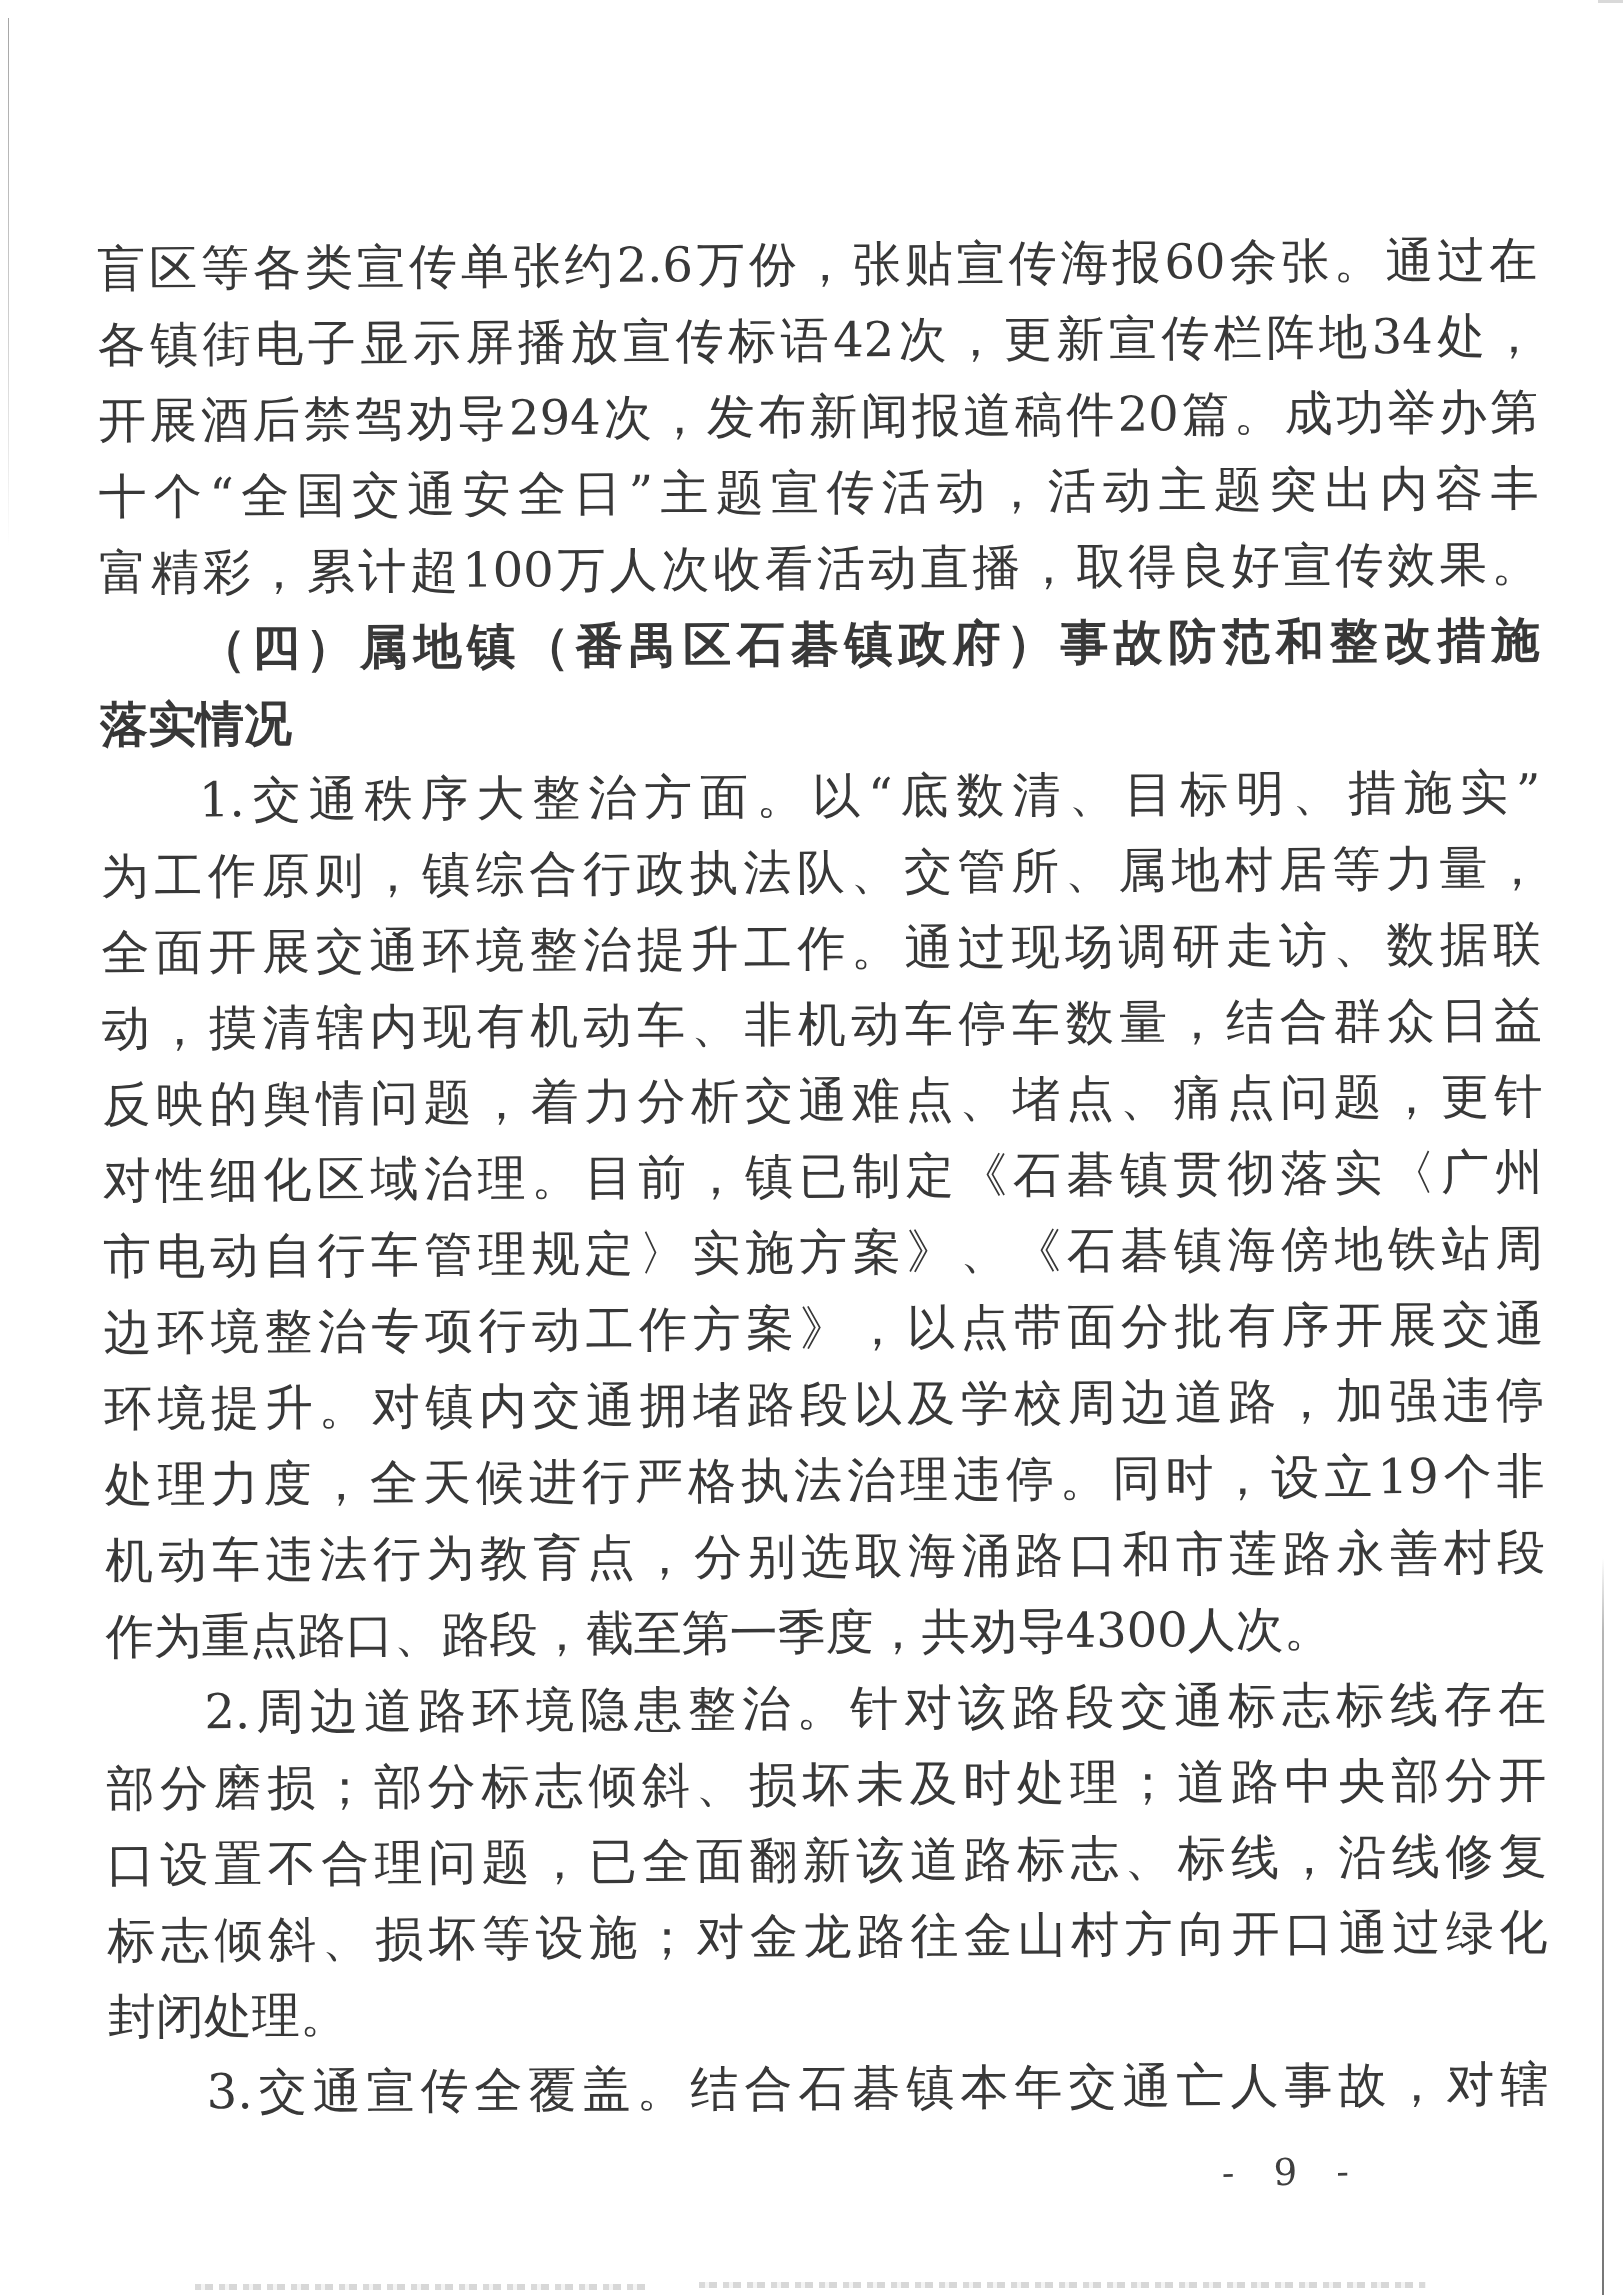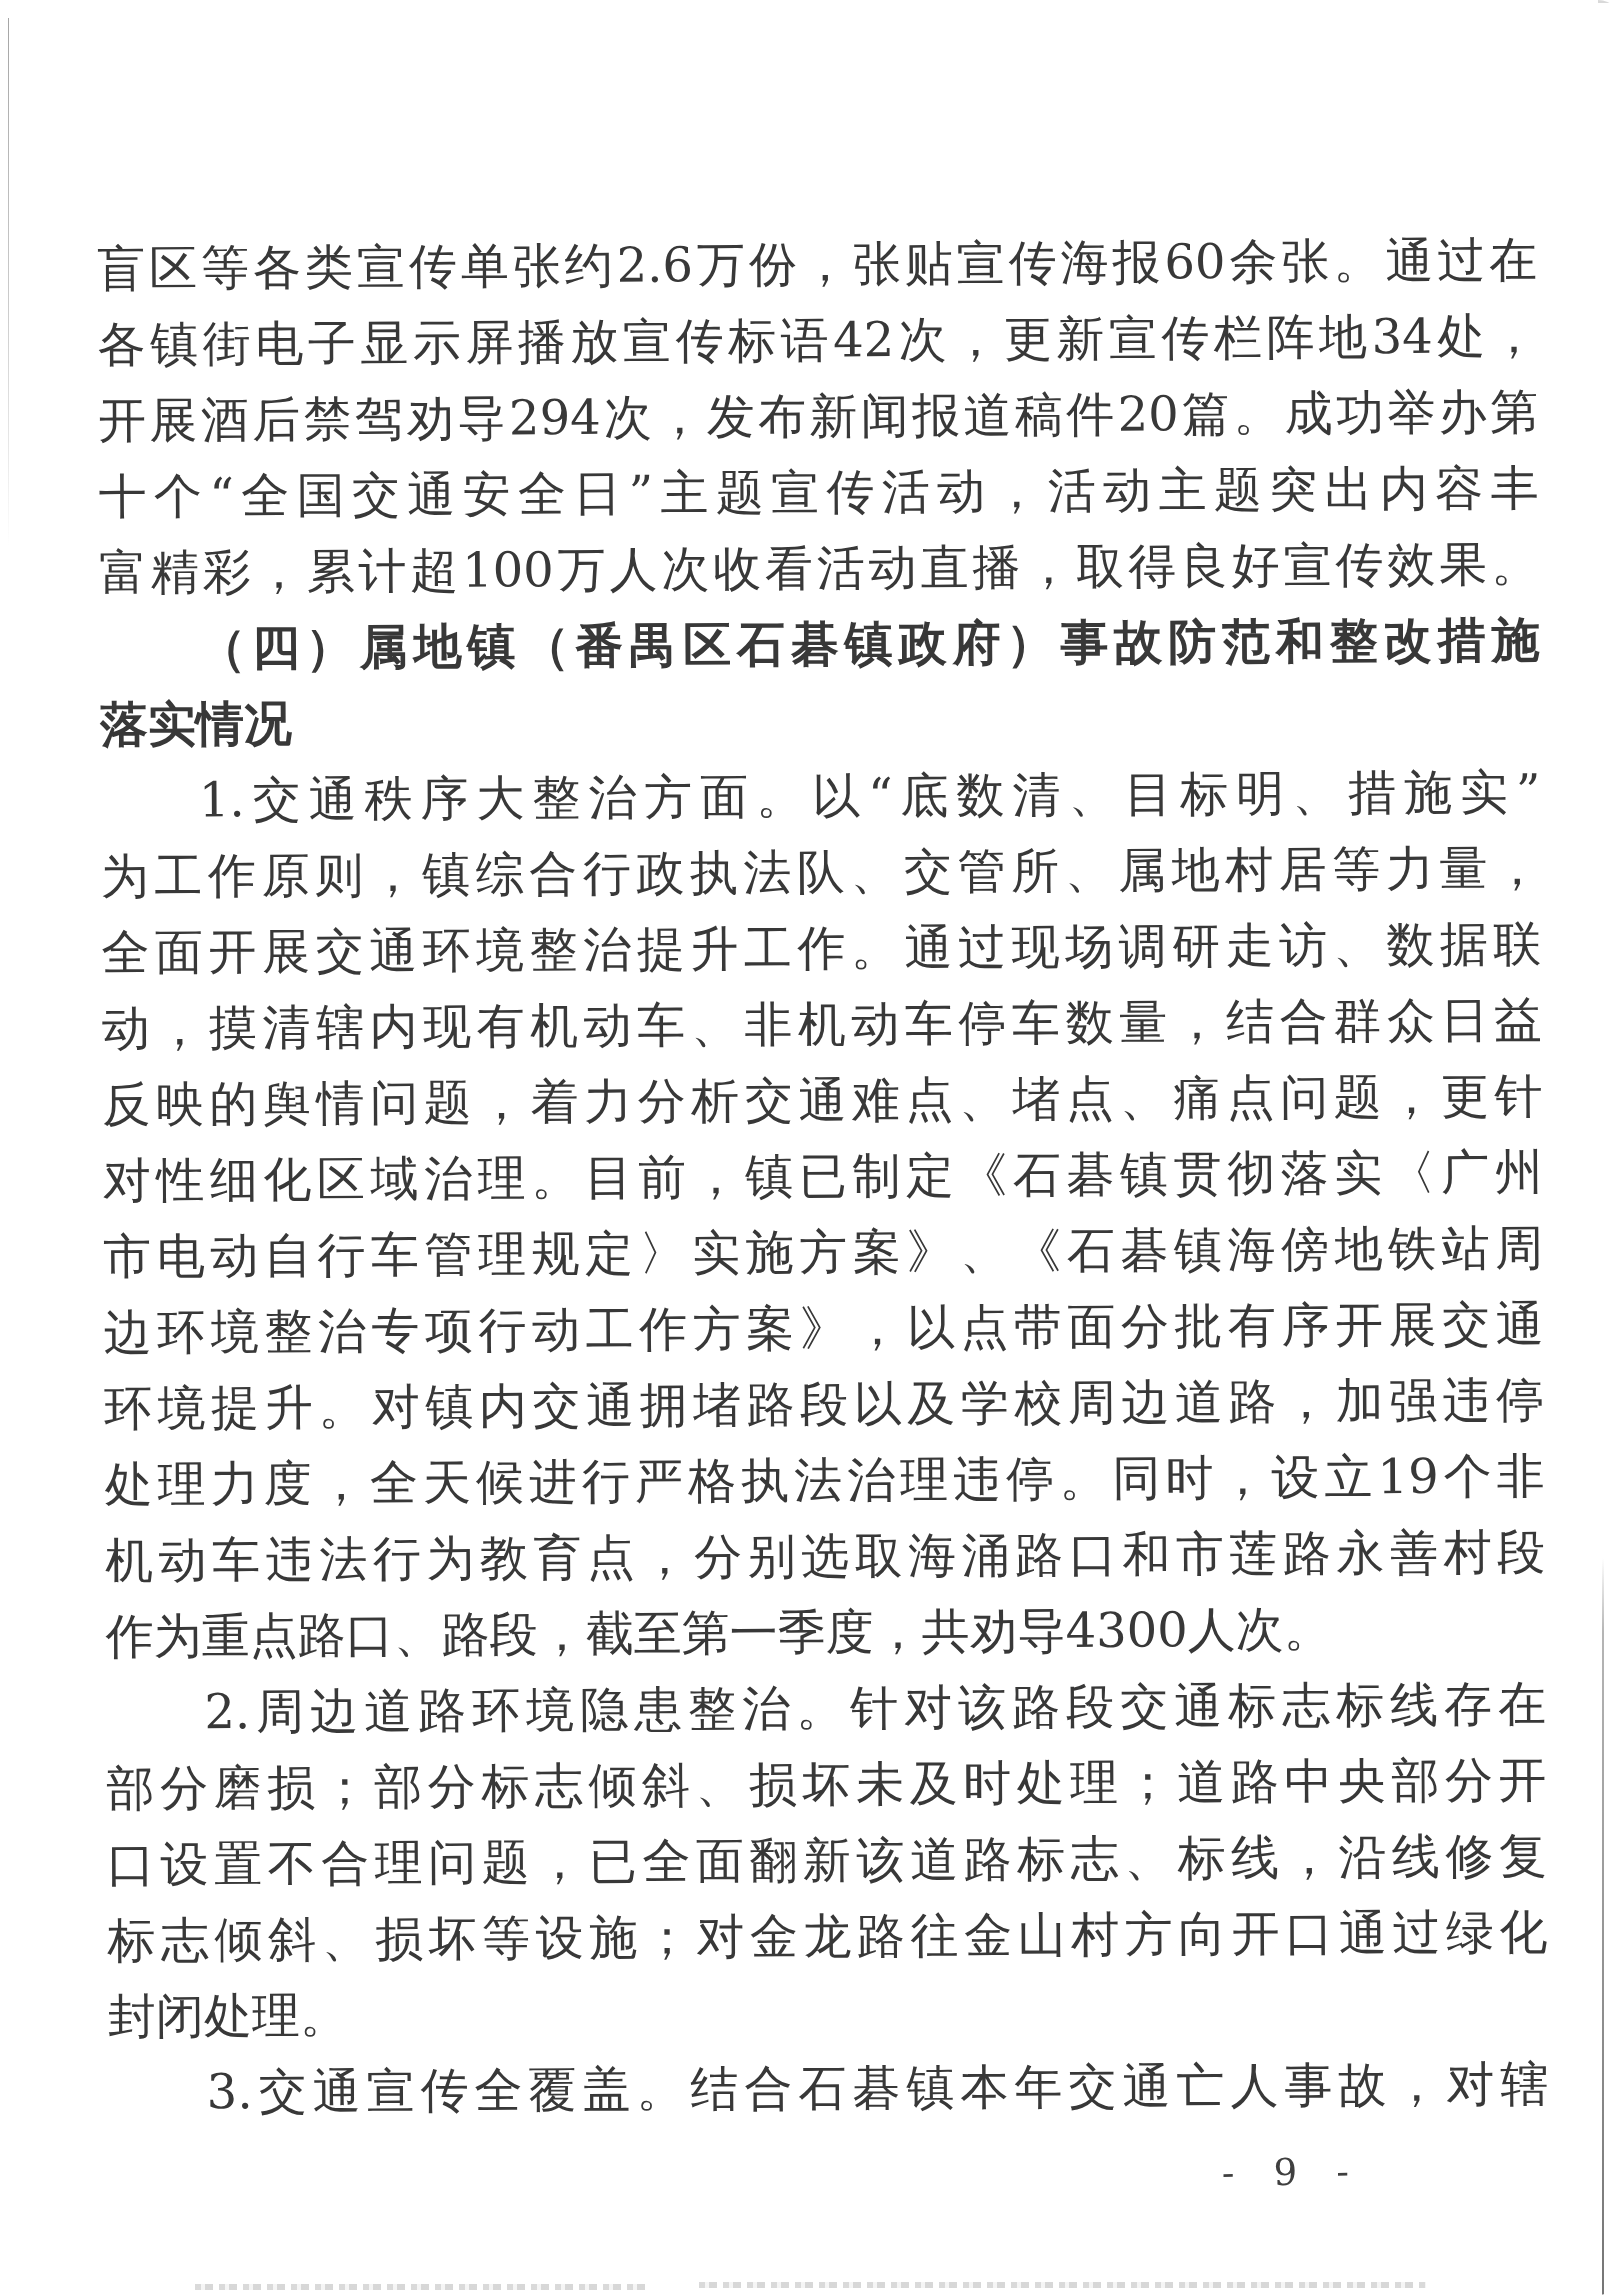--- a/index.html
+++ b/index.html
@@ -12,21 +12,20 @@
     height: 2295px;
     font-family: "DejaVu Serif", "Liberation Serif", serif;
     overflow: hidden;
   }
   .page {
     position: relative;
     width: 1623px;
     height: 2295px;
     background: #ffffff;
     overflow: hidden;
-    border-radius: 25px;
   }
   
   .content {
     position: absolute;
     left: 97px;
     top: 230px;
     width: 1440px;
     color: #383838;
     font-size: 48px;
     line-height: 76px;

